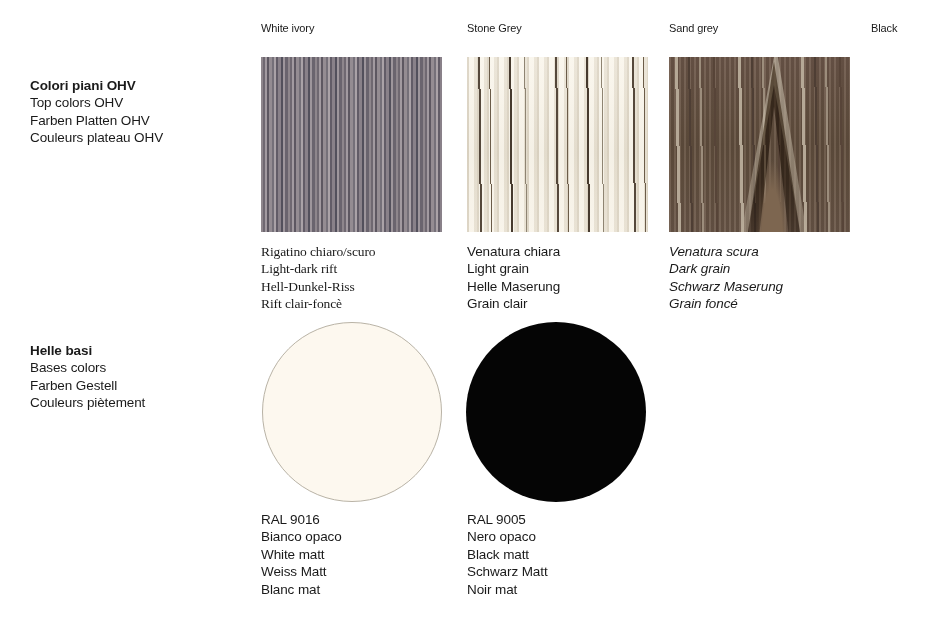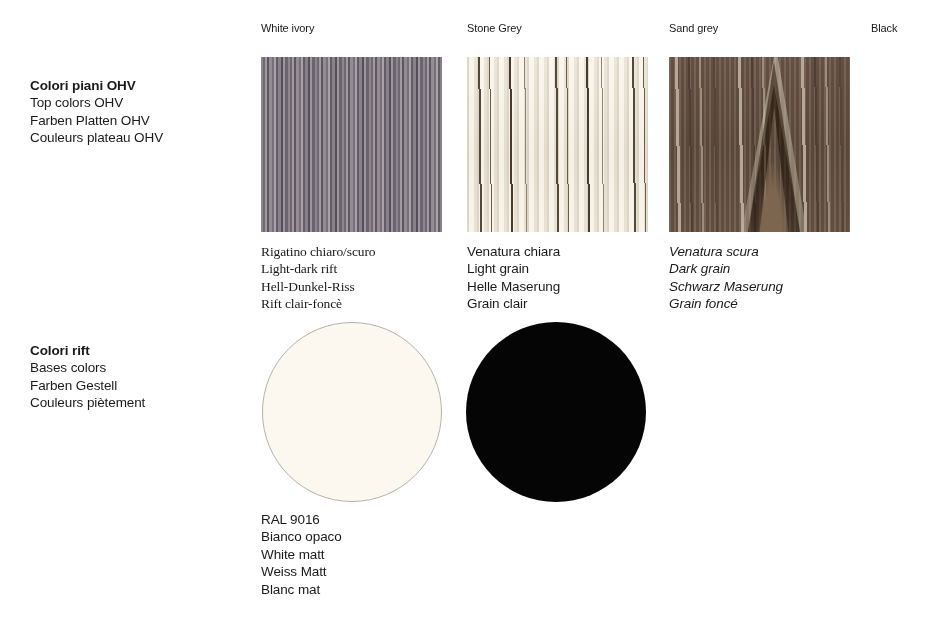--- a/index.html
+++ b/index.html
@@ -233,30 +233,37 @@
     </div>
   </div>
   <div class="caption" style="left:669px;font-style:italic;">
     <div>Venatura scura</div>
     <div>Dark grain</div>
     <div>Schwarz Maserung</div>
     <div>Grain foncé</div>
   </div>
 
   <div class="txt-block" style="left:30px; top:322px;">
-    <div class="hd">Colori rift</div>
+    <div class="hd">Helle basi</div>
     <div>Bases colors</div>
     <div>Farben Gestell</div>
     <div>Couleurs piètement</div>
   </div>
 
   <div class="circle circle-white" style="left:262px;"></div>
   <div class="ral-caption" style="left:261px;">
     <div>RAL 9016</div>
     <div>Bianco opaco</div>
     <div>White matt</div>
     <div>Weiss Matt</div>
     <div>Blanc mat</div>
   </div>
 
   <div class="circle circle-black" style="left:466px;"></div>
+  <div class="ral-caption" style="left:467px;">
+    <div>RAL 9005</div>
+    <div>Nero opaco</div>
+    <div>Black matt</div>
+    <div>Schwarz Matt</div>
+    <div>Noir mat</div>
+  </div>
 
 </div>
 
 </body></html>

